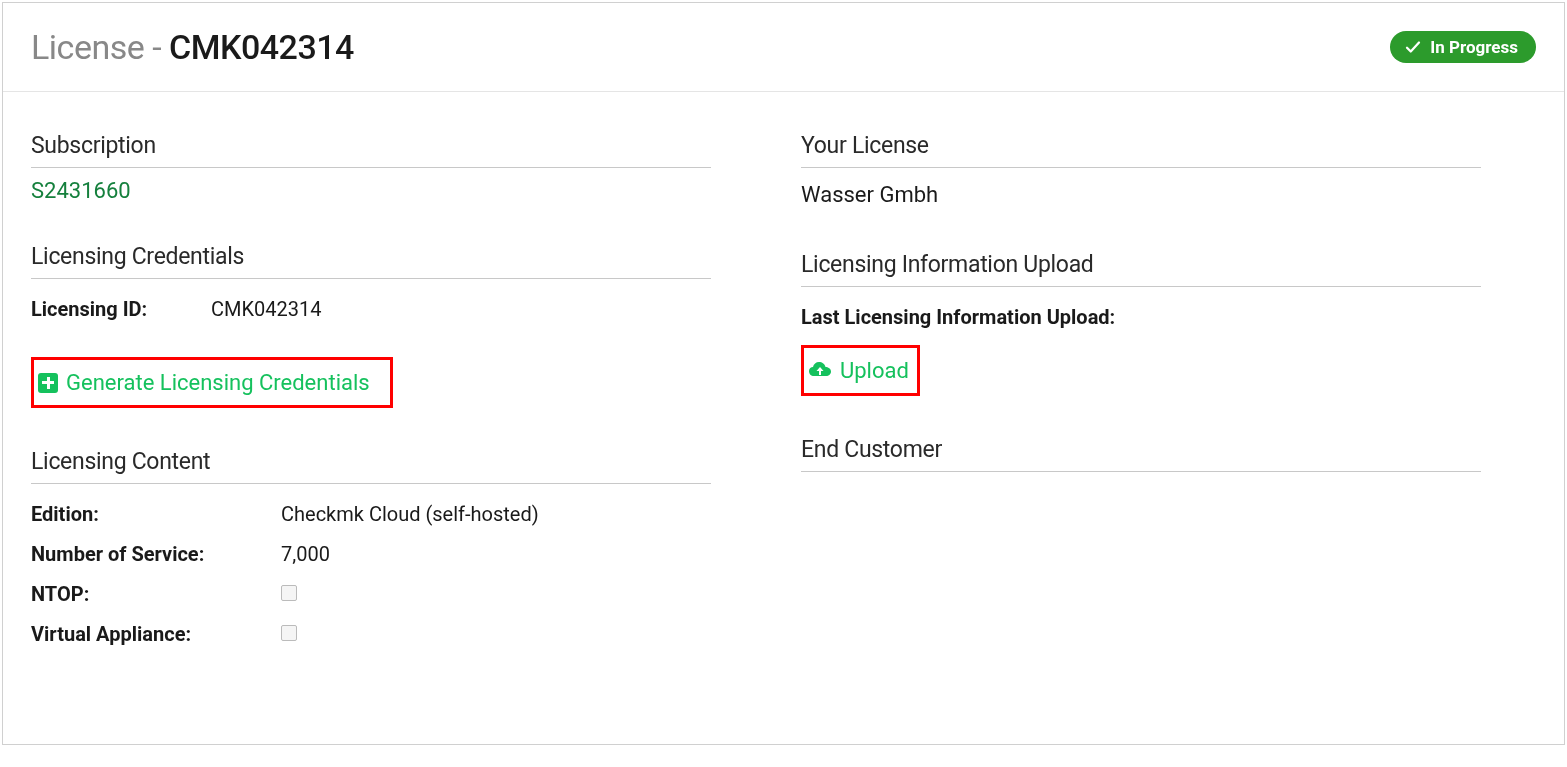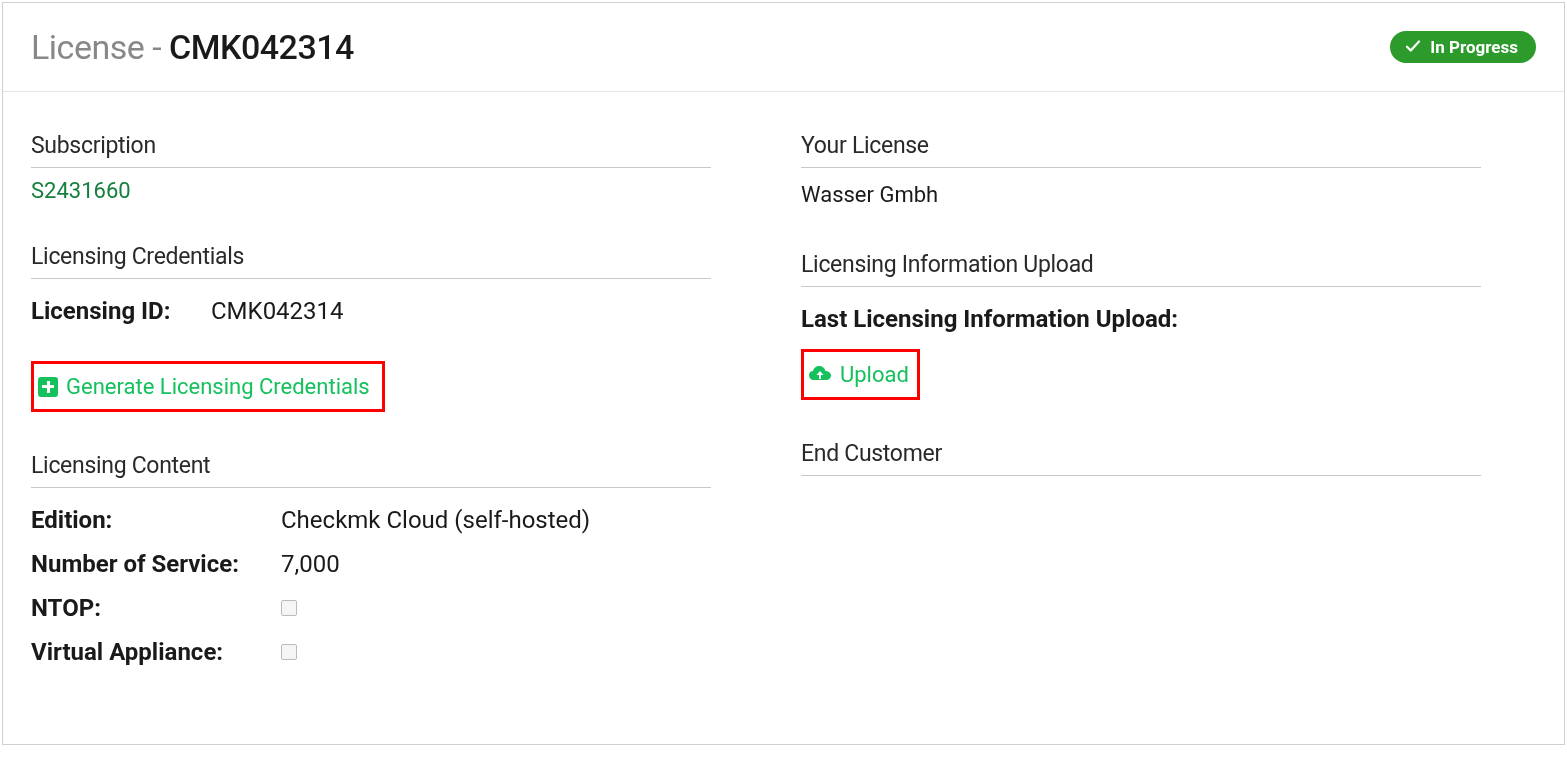--- a/index.html
+++ b/index.html
@@ -41,21 +41,21 @@
       font-weight: 500;
     }
     .status-badge {
       background: #2c9b2c;
       color: #fff;
       border-radius: 18px;
       padding: 6px 18px 6px 14px;
       font-size: 17px;
       font-weight: 700;
       display: inline-flex;
-      align-items: flex-start;
+      align-items: center;
       gap: 8px;
     }
     .status-badge svg {
       width: 18px;
       height: 18px;
     }
     .content {
       display: flex;
       gap: 90px;
       padding: 40px 28px 28px 28px;
@@ -78,21 +78,21 @@
     }
     .link-text {
       color: #15803d;
       font-size: 22px;
       text-decoration: none;
       display: inline-block;
     }
     .kv-row {
       display: flex;
       padding: 8px 0;
-      font-size: 24px;
+      font-size: 20px;
     }
     .kv-label {
       font-weight: 700;
       width: 250px;
       flex-shrink: 0;
     }
     .kv-value {
       font-weight: 400;
     }
     .action-row {
@@ -100,21 +100,21 @@
       align-items: center;
       gap: 8px;
       color: #15c15d;
       font-size: 22px;
       padding: 10px 8px 10px 4px;
       border: 3px solid #ff0000;
       margin-top: 8px;
       cursor: pointer;
     }
     .action-row.gen {
-      padding-right: 12px;
+      padding-right: 20px;
       margin-top: 28px;
     }
     .icon-plus-square {
       width: 20px;
       height: 20px;
       background: #15c15d;
       border-radius: 3px;
       position: relative;
       display: inline-flex;
       align-items: center;

